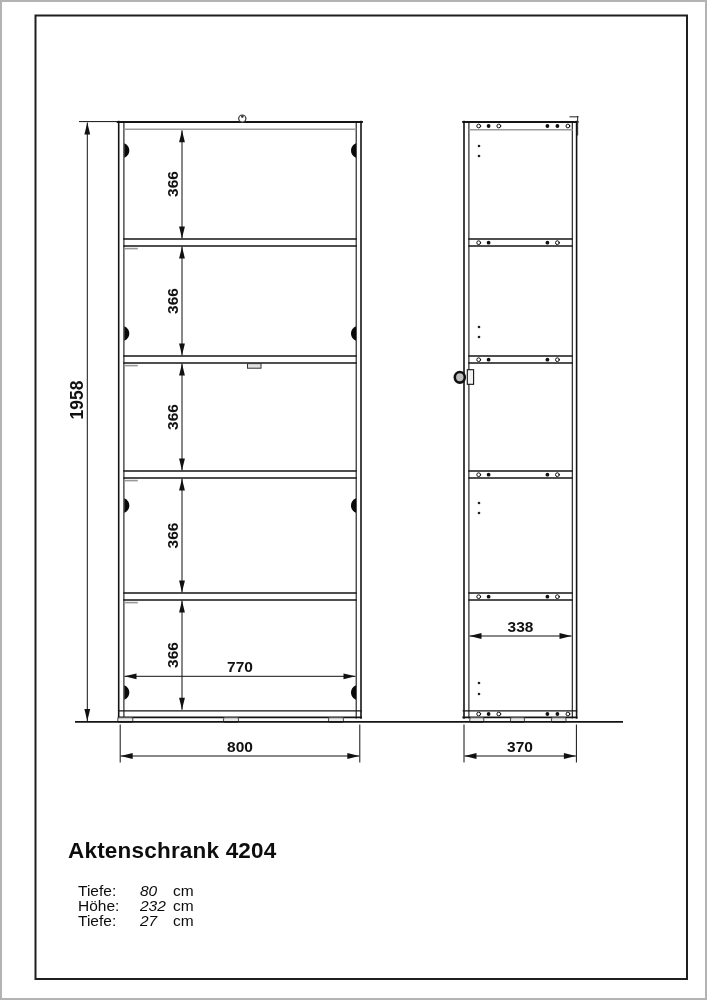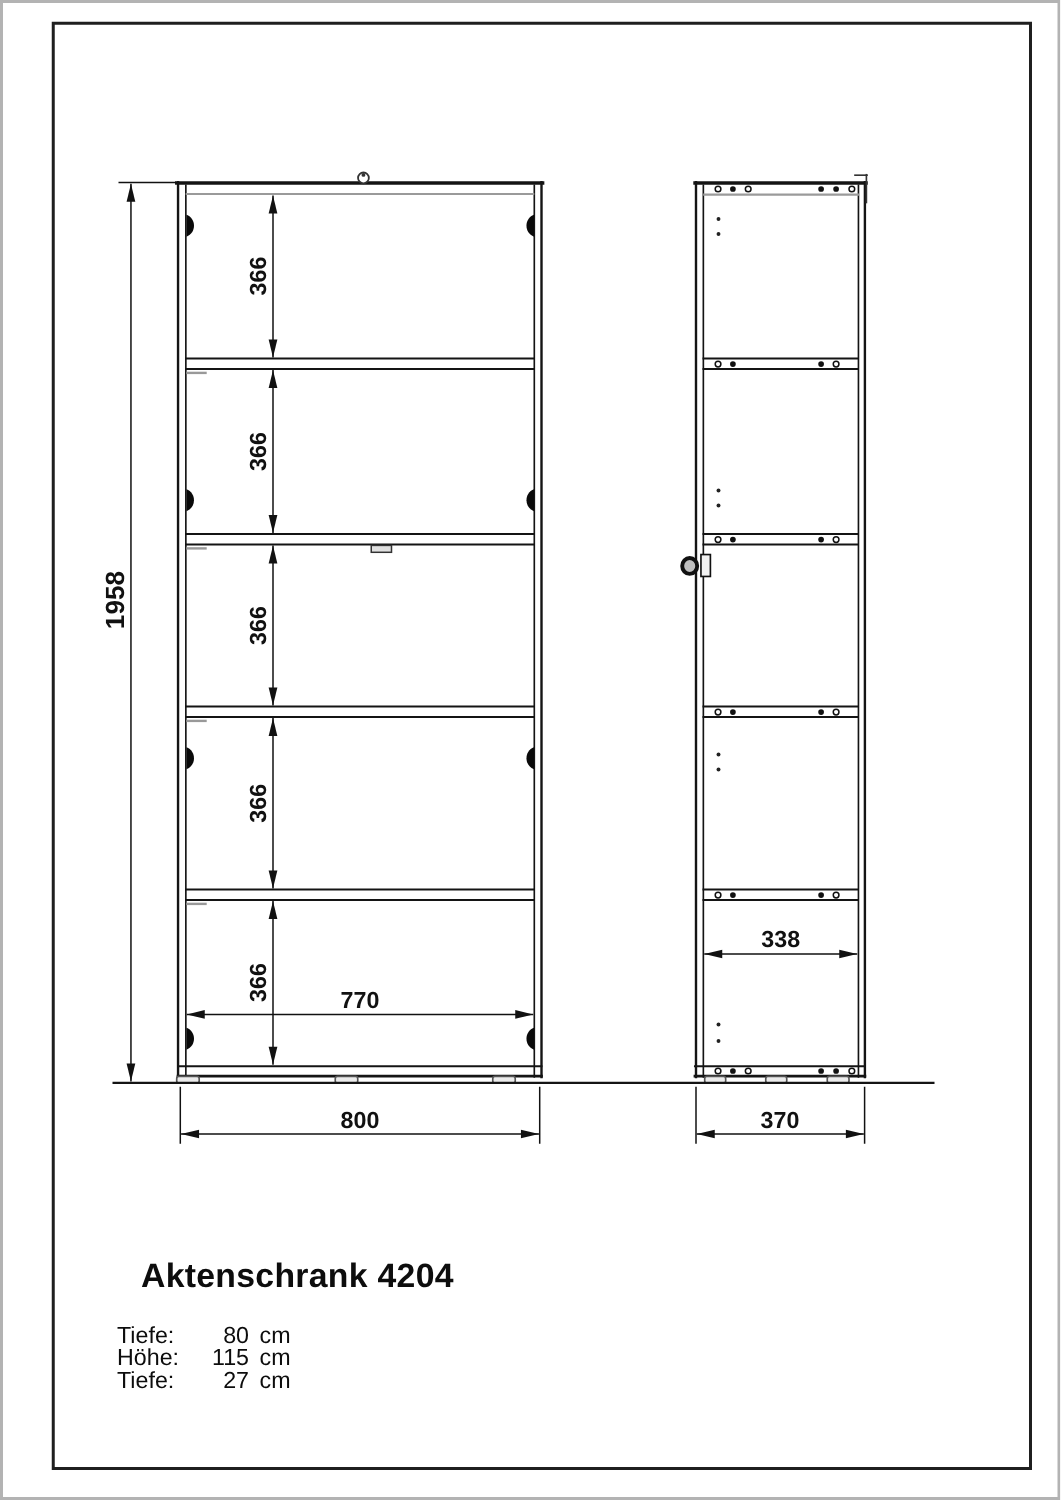--- a/index.html
+++ b/index.html
@@ -17,31 +17,31 @@
   .drawing-svg{position:absolute;left:0;top:0;}
   .dim-text{
     font-family:"Liberation Sans", sans-serif;
     font-size:15.5px;font-weight:700;fill:#111;
   }
   .dim-text-big{
     font-family:"Liberation Sans", sans-serif;
     font-size:17.5px;font-weight:700;fill:#111;
   }
   .title-block{
-    position:absolute;left:94px;top:838px;
+    position:absolute;left:68px;top:838px;
     font-size:22.5px;font-weight:700;color:#0d0d0d;
     letter-spacing:0.2px;
   }
   .spec-block{
     position:absolute;left:78px;top:883px;
     font-size:15.5px;color:#0d0d0d;
   }
   .spec-row{line-height:15.2px;white-space:nowrap;}
   .spec-label{display:inline-block;width:62px;}
-  .spec-value{display:inline-block;width:26px;text-align:right;}
+  .spec-value{display:inline-block;width:26px;text-align:left;font-style:italic;}
   .spec-unit{display:inline-block;margin-left:7px;}
 </style>
 </head>
 <body>
 
 <div class="page">
   <div class="frame-outer"></div>
 
   <svg class="drawing-svg" width="707" height="1000" viewBox="0 0 707 1000">
     <defs>
@@ -224,19 +224,19 @@
     <text class="dim-text" x="520" y="752" text-anchor="middle">370</text>
   </svg>
 
   <div class="title-block">Aktenschrank 4204</div>
 
   <div class="spec-block">
     <div class="spec-row">
       <span class="spec-label">Tiefe:</span><span class="spec-value">80</span><span class="spec-unit">cm</span>
     </div>
     <div class="spec-row">
-      <span class="spec-label">Höhe:</span><span class="spec-value">115</span><span class="spec-unit">cm</span>
+      <span class="spec-label">Höhe:</span><span class="spec-value">232</span><span class="spec-unit">cm</span>
     </div>
     <div class="spec-row">
       <span class="spec-label">Tiefe:</span><span class="spec-value">27</span><span class="spec-unit">cm</span>
     </div>
   </div>
 </div>
 
 </body></html>

